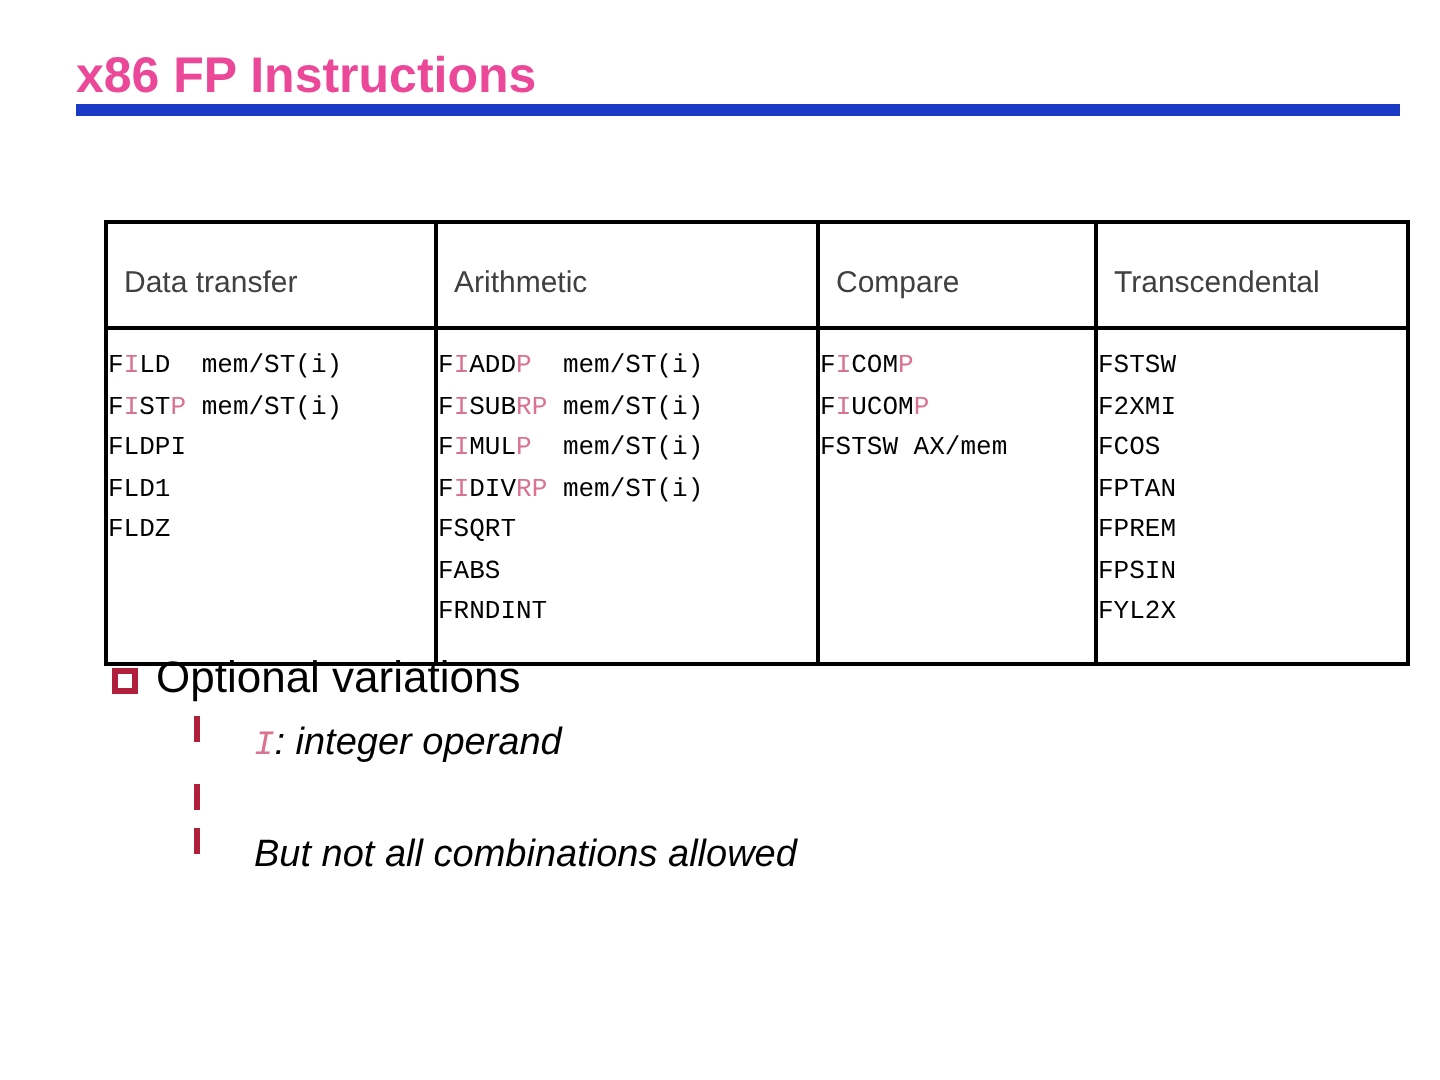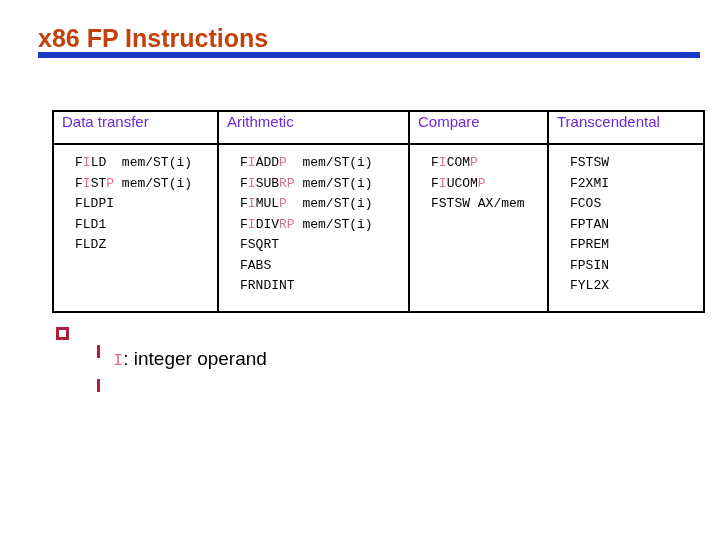--- a/index.html
+++ b/index.html
@@ -19,21 +19,21 @@
   #title-block {
     position: absolute;
     left: 38px;
     top: 24px;
     width: 664px;
   }
   #page-title {
     font-family: "Liberation Sans", sans-serif;
     font-size: 25px;
     font-weight: bold;
-    color: #c2410c;
+    color: #ec4899;
     letter-spacing: 0px;
     line-height: 28px;
     white-space: nowrap;
   }
   #title-rule {
     position: absolute;
     left: 38px;
     top: 52px;
     width: 662px;
     height: 6px;
@@ -53,28 +53,28 @@
   #fp-table td, #fp-table th {
     border: 2px solid #000000;
     padding: 0;
     vertical-align: top;
     text-align: left;
   }
   #fp-table th {
     font-family: "Liberation Sans", sans-serif;
     font-size: 15px;
     font-weight: normal;
-    color: #6d28d9;
+    color: #404040;
     height: 27px;
-    padding: 0 0 4px 8px;
+    padding: 20px 0 4px 8px;
     line-height: 19px;
     white-space: nowrap;
   }
   #fp-table td {
-    padding: 8px 0 10px 21px;
+    padding: 8px 0 10px 0;
     height: 148px;
   }
   .col-a { width: 165px; }
   .col-b { width: 191px; }
   .col-c { width: 139px; }
   .col-d { width: 156px; }
 
   .mono-list {
     list-style: none;
     margin: 0;
@@ -119,22 +119,23 @@
     white-space: nowrap;
   }
   #sub-list {
     list-style: none;
     margin: 8px 0 0 0;
     padding: 0 0 0 41px;
   }
   #sub-list li {
     display: flex;
     align-items: flex-start;
-    gap: 13px;
+    gap: 27px;
     margin-bottom: 9px;
+    font-style: italic;
   }
   .dash-bullet {
     width: 3px;
     height: 13px;
     background: #b01f3c;
     flex: 0 0 auto;
     position: relative;
     top: -2px;
   }
   .sub-text {
@@ -187,23 +188,28 @@
       <td>
         <ul class="mono-list"><li><span>FSTSW</span></li><li><span>F2XMI</span></li><li><span>FCOS</span></li><li><span>FPTAN</span></li><li><span>FPREM</span></li><li><span>FPSIN</span></li><li><span>FYL2X</span></li></ul>
       </td>
     </tr>
   </tbody>
 </table>
 
 <div id="bullet-area">
   <div id="l1-item">
     <span class="sq-bullet"></span>
+    <span id="l1-label">Optional variations</span>
   </div>
   <ul id="sub-list">
       <li>
         <span class="dash-bullet"></span>
         <span class="sub-text"><span class="code-letter">I</span>: integer operand</span>
       </li>
       <li>
         <span class="dash-bullet"></span>
       </li>
+      <li>
+        <span class="dash-bullet"></span>
+        <span class="sub-text">But not all combinations allowed</span>
+      </li>
     </ul>
 </div>
 
 </body></html>

